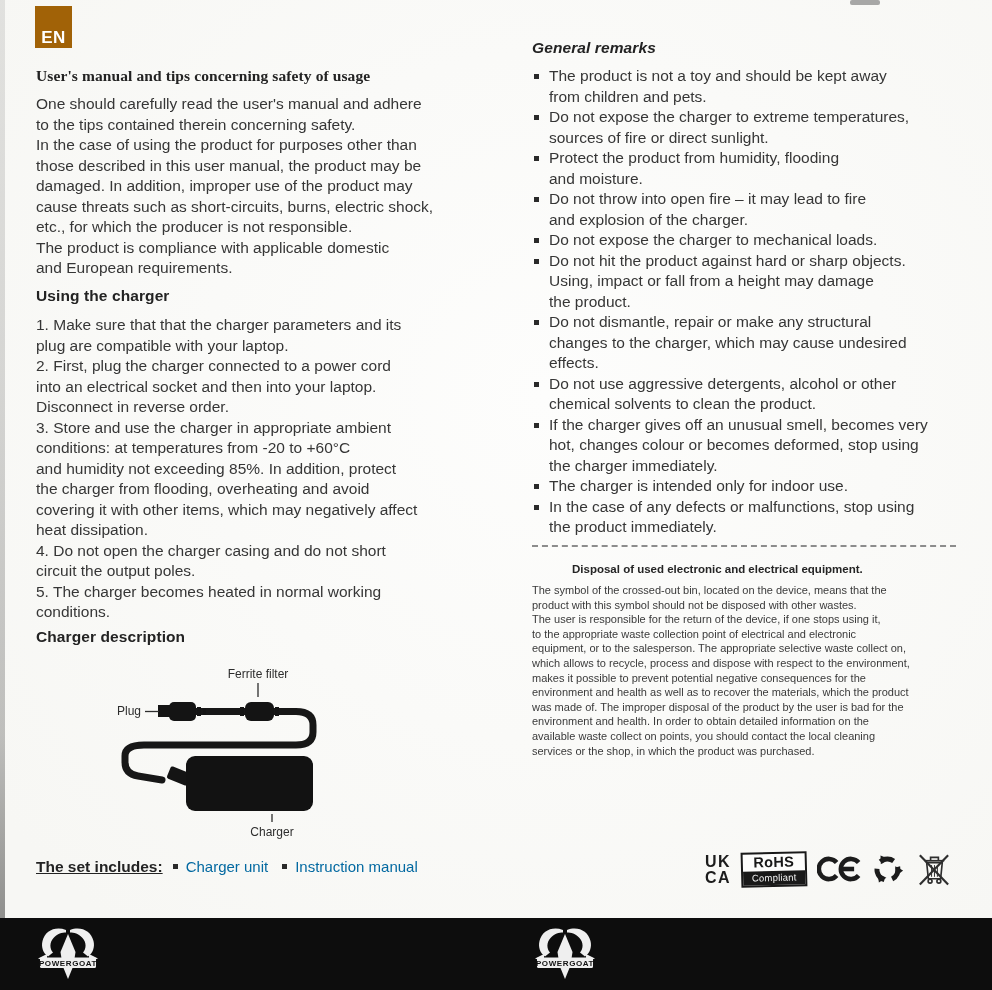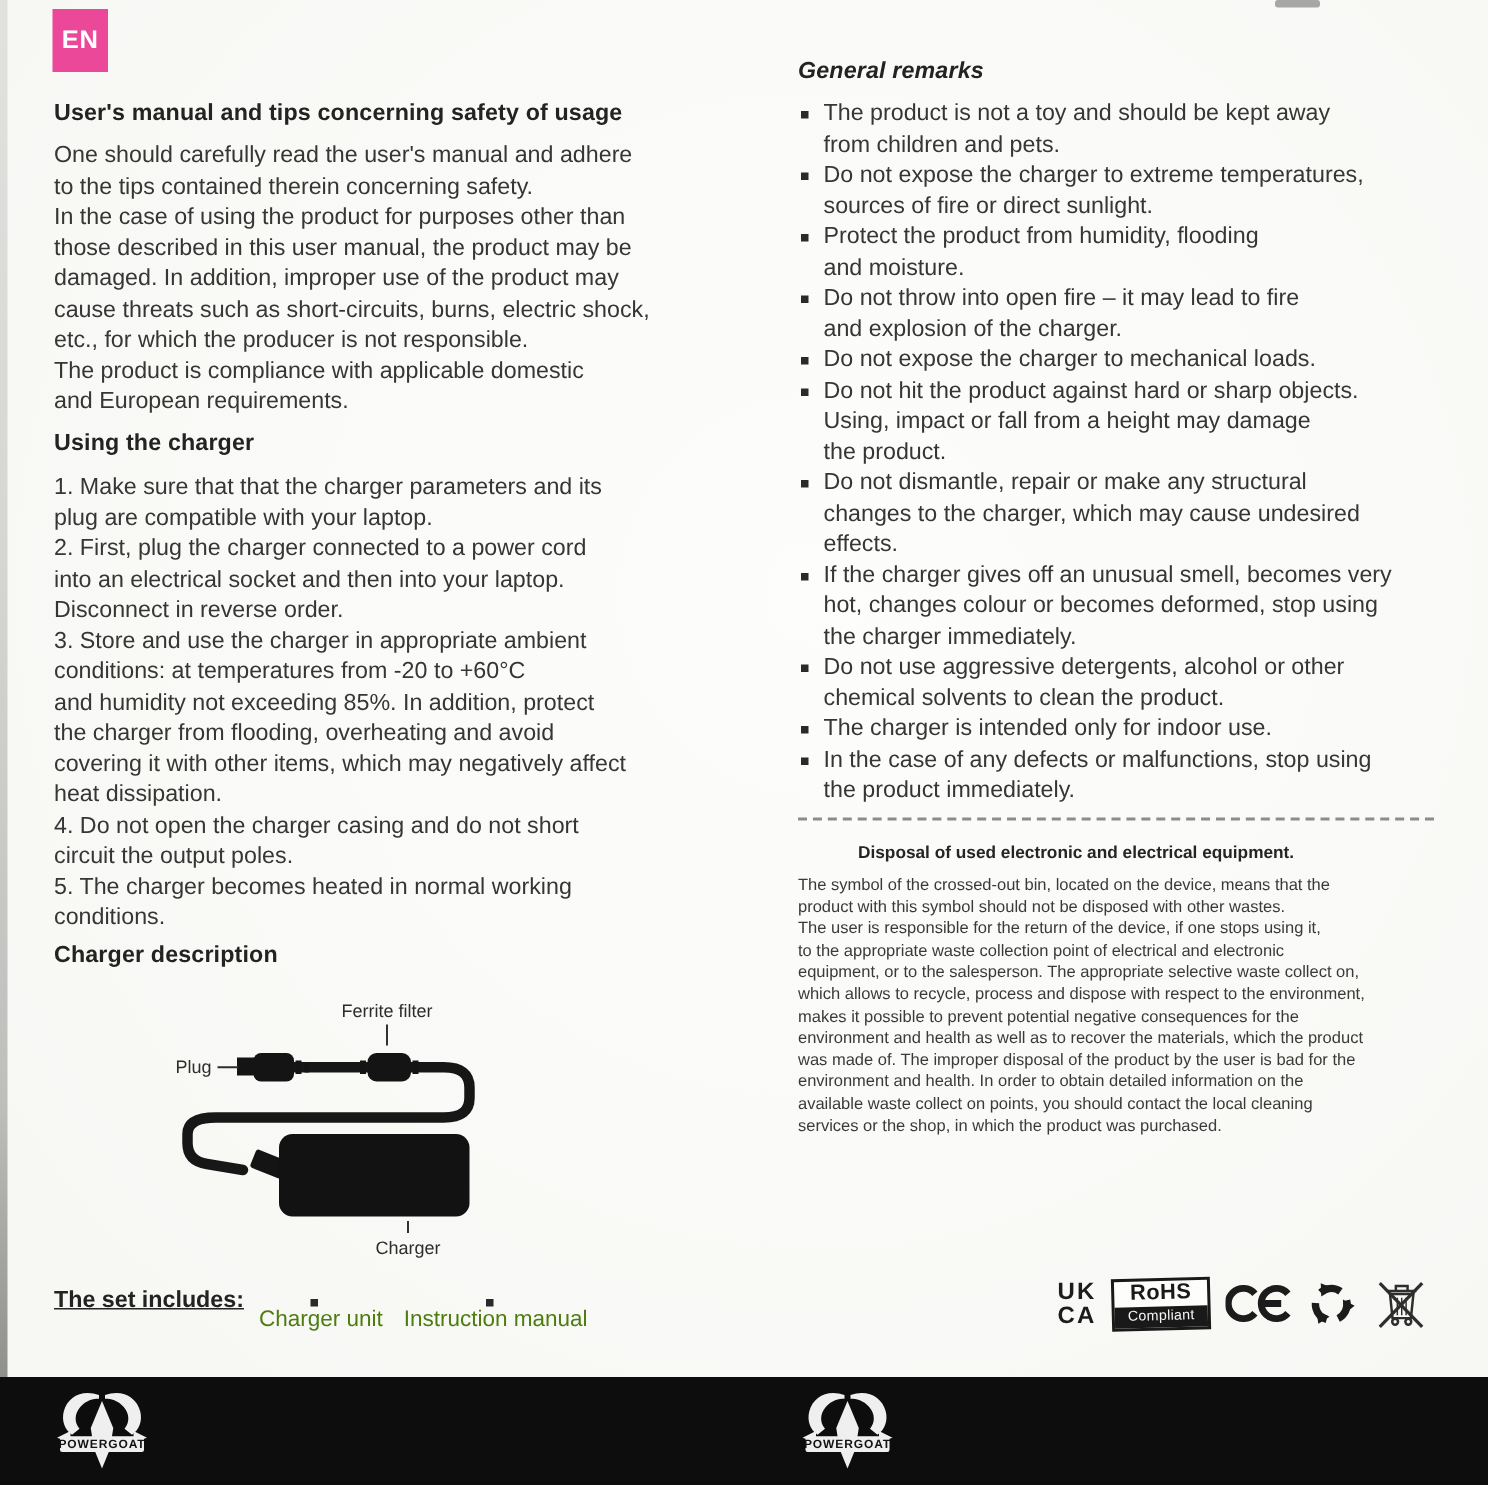--- a/index.html
+++ b/index.html
@@ -9,38 +9,38 @@
     font-family:"Liberation Sans","DejaVu Sans",sans-serif;
     color:#333;
   }
   .abs{position:absolute;}
   
   .edge-strip{left:0;top:0;width:5px;height:920px;
     background:linear-gradient(to bottom,#cfcfcd 0%,#b9b9b7 40%,#8f8f8d 80%,#3a3a38 100%);opacity:.55;}
   .top-smudge{left:850px;top:0;width:30px;height:5px;background:#555;opacity:.5;border-radius:2px;}
 
   
-  .en-badge{left:35px;top:6px;width:37px;height:42px;background:#ec4899;color:#fff;
-    display:flex;align-items:center;justify-content:center;font-size:17px;font-weight:700;letter-spacing:.5px;}
+  .en-badge{left:35px;top:6px;width:37px;height:42px;background:#a16207;color:#fff;
+    display:flex;align-items:flex-end;justify-content:center;font-size:17px;font-weight:700;letter-spacing:.5px;}
 
   h1,h2{margin:0;font-size:15.5px;font-weight:700;color:#232323;letter-spacing:.1px;}
   .body-text{font-size:15.5px;line-height:20.5px;white-space:pre-line;color:#363636;margin:0;}
   .small-text{font-size:11px;line-height:14.6px;white-space:pre-line;color:#3a3a3a;margin:0;}
   .small-head{font-size:11.5px;font-weight:700;color:#252525;margin:0;}
 
   
-  .l-title{left:36px;top:67px;width:470px;}
+  .l-title{left:36px;top:67px;width:470px;font-family:Liberation Serif, serif;}
   .l-intro{left:36px;top:94px;width:470px;}
   .l-using-h{left:36px;top:287px;}
   .l-steps{left:36px;top:315px;width:474px;}
   .l-desc-h{left:36px;top:628px;}
   .diagram{left:36px;top:652px;}
   .set-line{left:36px;top:858px;display:flex;align-items:baseline;font-size:15px;}
   .set-label{font-weight:700;color:#232323;margin-right:10px;font-size:15.5px;text-decoration:underline;}
-  .inc-item{display:flex;align-items:baseline;margin-right:14px;color:#4d7c0f;flex-direction:column;}
+  .inc-item{display:flex;align-items:baseline;margin-right:14px;color:#0369a1;}
   .inc-item .sq{margin-right:8px;}
   .sq{width:5px;height:5px;background:#2a2a2a;display:inline-block;flex:0 0 auto;}
 
   
   .r-head{left:532px;top:39px;font-style:italic;}
   .r-bullets{left:532px;top:66px;width:446px;}
   .b-row{display:flex;margin:0;}
   .b-row .sq{margin:8px 10px 0 2px;}
   .b-text{font-size:15.5px;line-height:20.5px;white-space:pre-line;color:#363636;}
   .divider{left:532px;top:545px;width:424px;border-top:2px dashed #8c8c8c;height:0;}
@@ -184,29 +184,29 @@
 
     <div class="b-row">
       <span class="sq"></span>
       <span class="b-text">Do not dismantle, repair or make any structural
 changes to the charger, which may cause undesired
 effects.</span>
     </div>
 
     <div class="b-row">
       <span class="sq"></span>
+      <span class="b-text">Do not use aggressive detergents, alcohol or other
+chemical solvents to clean the product.</span>
+    </div>
+
+    <div class="b-row">
+      <span class="sq"></span>
       <span class="b-text">If the charger gives off an unusual smell, becomes very
 hot, changes colour or becomes deformed, stop using
 the charger immediately.</span>
-    </div>
-
-    <div class="b-row">
-      <span class="sq"></span>
-      <span class="b-text">Do not use aggressive detergents, alcohol or other
-chemical solvents to clean the product.</span>
     </div>
 
     <div class="b-row">
       <span class="sq"></span>
       <span class="b-text">The charger is intended only for indoor use.</span>
     </div>
 
     <div class="b-row">
       <span class="sq"></span>
       <span class="b-text">In the case of any defects or malfunctions, stop using

